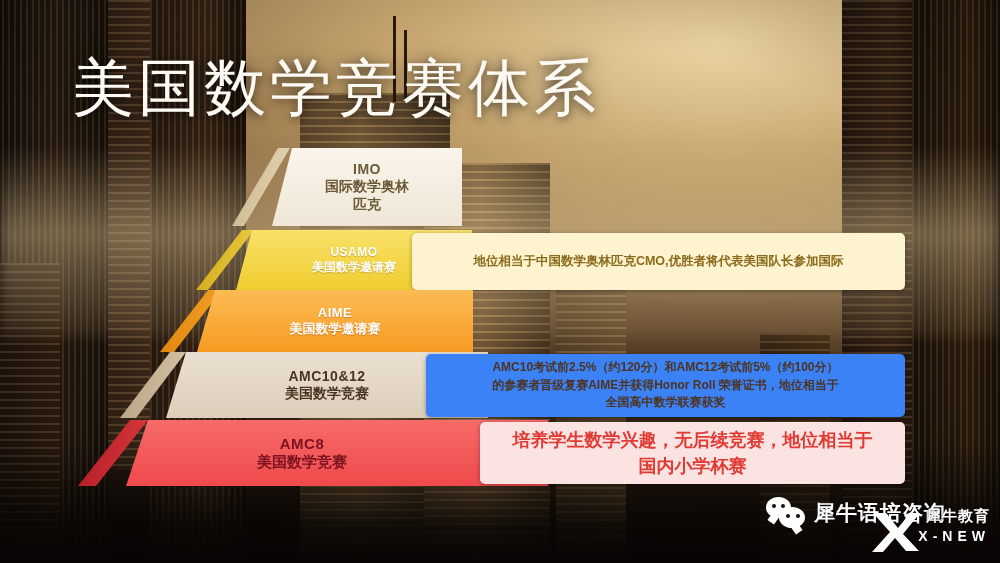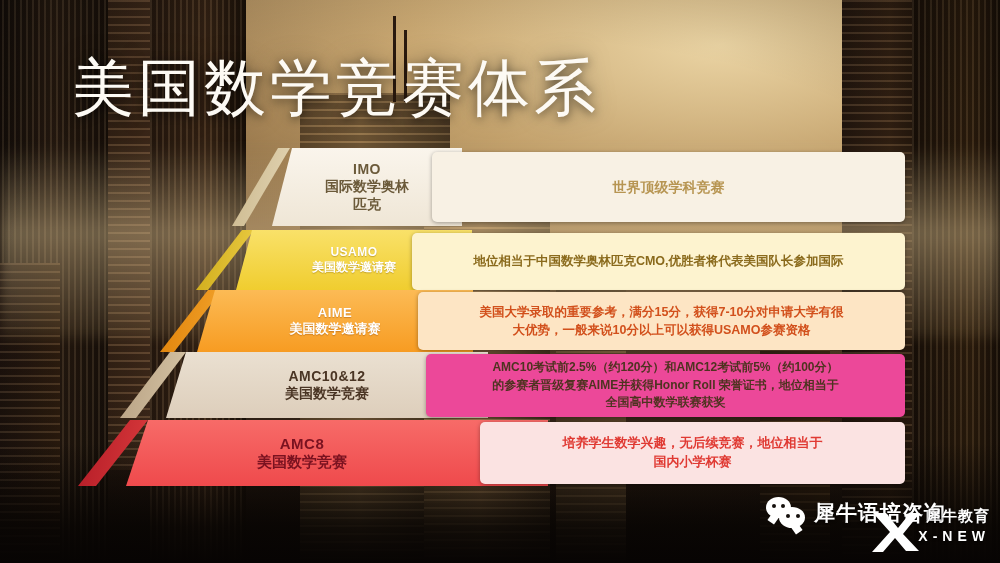--- a/index.html
+++ b/index.html
@@ -181,25 +181,20 @@
       <div class="face" style="left:40px; width:190px; background:linear-gradient(180deg,#faf5ec 0%,#efe6d6 100%);
                   clip-path:polygon(20px 0, 190px 0, 190px 100%, 0 100%);
                   font-size:14px; color:#6b5a3a;">
         <div>
           <div class="eng">IMO</div>
           <div class="cn">国际数学奥林</div>
           <div class="cn">匹克</div>
         </div>
       </div>
     </div>
-    <div class="panel" style="left:432px; top:152px; width:473px; height:70px; background:#f8f1e4;">
-      <div style="font-size:14px; color:#b79552;">
-        <div>世界顶级学科竞赛</div>
-      </div>
-    </div>
 
     <div class="row" style="left:196px; top:230px; width:276px; height:60px;">
       <div class="side" style="left:0; width:58px; background:linear-gradient(100deg,#cda918 0%,#eccd45 100%);
                   clip-path:polygon(46px 0, 58px 0, 12px 100%, 0 100%);"></div>
       <div class="face" style="left:40px; width:236px; background:linear-gradient(180deg,#f9e169 0%,#f0cd2f 100%);
                   clip-path:polygon(16px 0, 236px 0, 236px 100%, 0 100%);
                   font-size:12px; color:#ffffff; text-shadow:0 1px 1px rgba(140,105,10,.45);">
         <div>
           <div class="eng">USAMO</div>
           <div class="cn">美国数学邀请赛</div>
@@ -217,61 +212,55 @@
                   clip-path:polygon(48px 0, 62px 0, 14px 100%, 0 100%);"></div>
       <div class="face" style="left:37px; width:276px; background:linear-gradient(180deg,#fcbb55 0%,#f79c22 100%);
                   clip-path:polygon(18px 0, 276px 0, 276px 100%, 0 100%);
                   font-size:13px; color:#ffffff; text-shadow:0 1px 1px rgba(150,80,10,.45);">
         <div>
           <div class="eng">AIME</div>
           <div class="cn">美国数学邀请赛</div>
         </div>
       </div>
     </div>
-    <div class="panel" style="left:418px; top:292px; width:487px; height:58px; background:#fde5c4;">
-      <div style="font-size:12.5px; color:#d2501c;">
-        <div>美国大学录取的重要参考，满分15分，获得7-10分对申请大学有很</div>
-        <div>大优势，一般来说10分以上可以获得USAMO参赛资格</div>
-      </div>
-    </div>
 
     <div class="row" style="left:120px; top:352px; width:368px; height:66px;">
       <div class="side" style="left:0; width:66px; background:linear-gradient(100deg,#b7a082 0%,#d6c5a6 100%);
                   clip-path:polygon(50px 0, 66px 0, 16px 100%, 0 100%);"></div>
       <div class="face" style="left:46px; width:322px; background:linear-gradient(180deg,#eae0d1 0%,#ddcebb 100%);
                   clip-path:polygon(20px 0, 322px 0, 322px 100%, 0 100%);
                   font-size:14px; color:#4a3524;">
         <div>
           <div class="eng">AMC10&amp;12</div>
           <div class="cn">美国数学竞赛</div>
         </div>
       </div>
     </div>
-    <div class="panel" style="left:426px; top:354px; width:479px; height:63px; background:#ec4899;">
+    <div class="panel" style="left:426px; top:354px; width:479px; height:63px; background:#3b82f6;">
       <div style="font-size:12px; color:#4e3320;">
         <div>AMC10考试前2.5%（约120分）和AMC12考试前5%（约100分）</div>
         <div>的参赛者晋级复赛AIME并获得Honor Roll 荣誉证书，地位相当于</div>
         <div>全国高中数学联赛获奖</div>
       </div>
     </div>
 
     <div class="row" style="left:78px; top:420px; width:470px; height:66px;">
       <div class="side" style="left:0; width:70px; background:linear-gradient(100deg,#b31b26 0%,#d93a3c 100%);
                   clip-path:polygon(52px 0, 70px 0, 18px 100%, 0 100%);"></div>
       <div class="face" style="left:48px; width:422px; background:linear-gradient(180deg,#f76b68 0%,#ef4a4c 100%);
                   clip-path:polygon(22px 0, 422px 0, 422px 100%, 0 100%);
                   font-size:15px; color:#7a1220;">
         <div style="margin-right:70px;">
           <div class="eng">AMC8</div>
           <div class="cn">美国数学竞赛</div>
         </div>
       </div>
     </div>
     <div class="panel" style="left:480px; top:422px; width:425px; height:62px; background:#fbe3e2;">
-      <div style="font-size:13px; color:#e03a33;">
+      <div style="font-size:18px; color:#e03a33;">
         <div>培养学生数学兴趣，无后续竞赛，地位相当于</div>
         <div>国内小学杯赛</div>
       </div>
     </div>
 
   </div>
 
   <div class="wm">
     <div class="wm-row">
       <div class="wechat">

